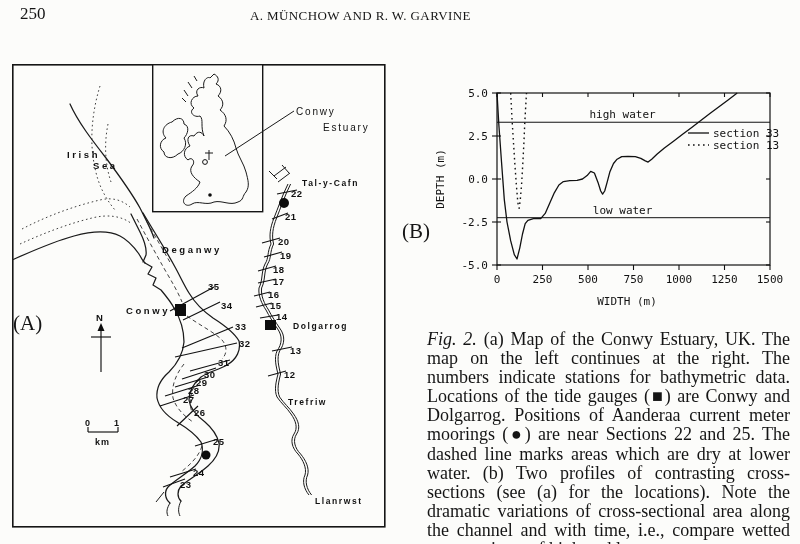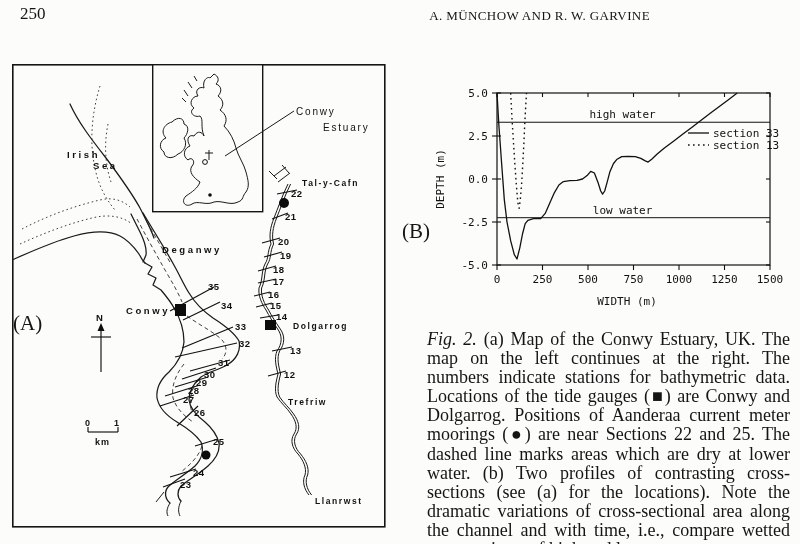--- a/index.html
+++ b/index.html
@@ -1,19 +1,19 @@
 <!DOCTYPE html>
 <html><head>
 <meta charset="utf-8">
 <style>
   html,body{margin:0;padding:0;}
   body{width:800px;height:544px;position:relative;background:#fcfcfa;color:#151515;
        font-family:"Liberation Serif",serif;overflow:hidden;}
   .pageno{position:absolute;left:20px;top:4px;font-size:17px;}
-  .running-head{position:absolute;left:250px;top:8px;width:400px;text-align:right;
+  .running-head{position:absolute;left:250px;top:8px;width:400px;text-align:left;
        font-size:13px;letter-spacing:.4px;}
   .panel-label{position:absolute;font-size:21px;font-family:"Liberation Serif",serif;}
   #labelA{left:13px;top:311px;}
   #labelB{left:402px;top:219px;}
   #map-svg{position:absolute;left:12px;top:64px;}
   #chart-svg{position:absolute;left:420px;top:75px;}
   .caption{position:absolute;left:427px;top:330px;width:363px;font-size:18px;
        line-height:19.1px;text-align:justify;}
   .fig-label{font-style:italic;}
   

